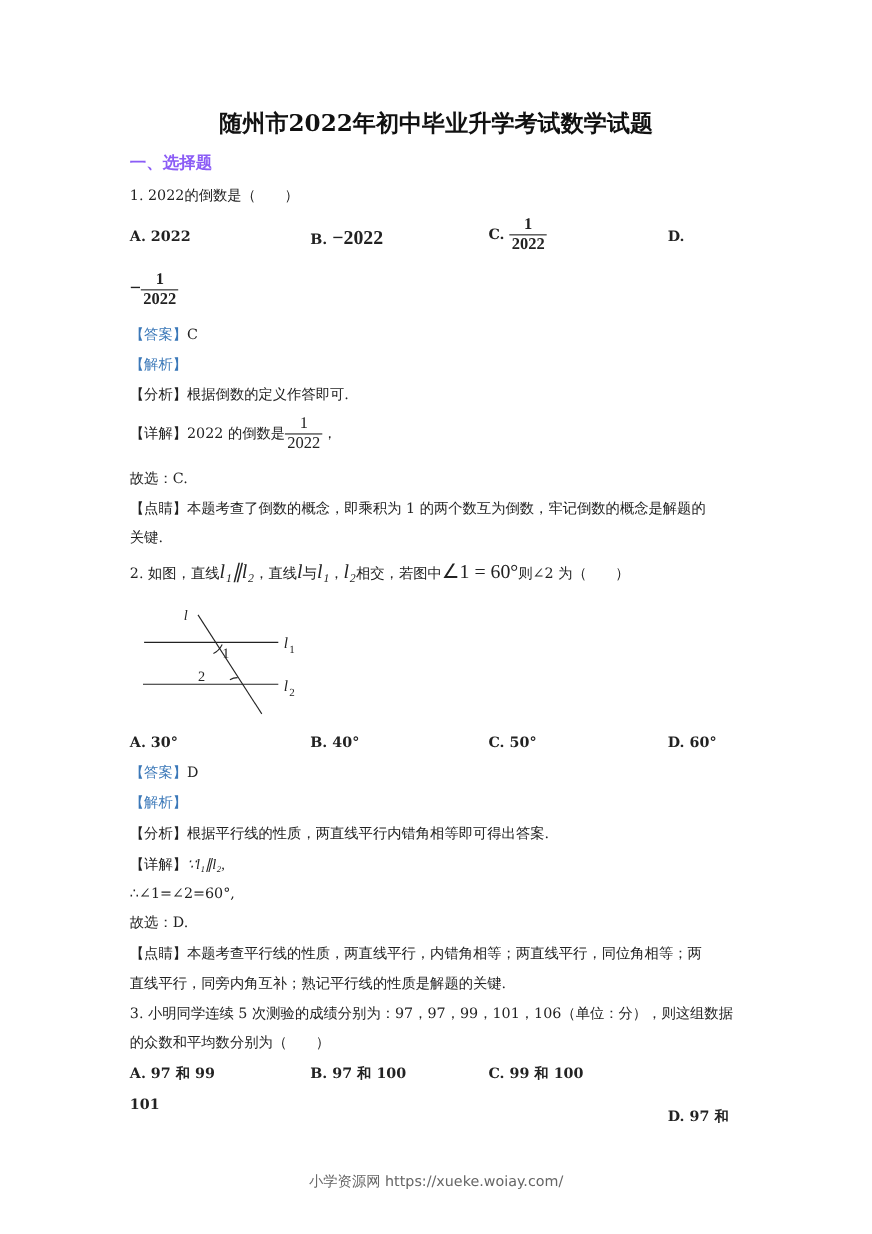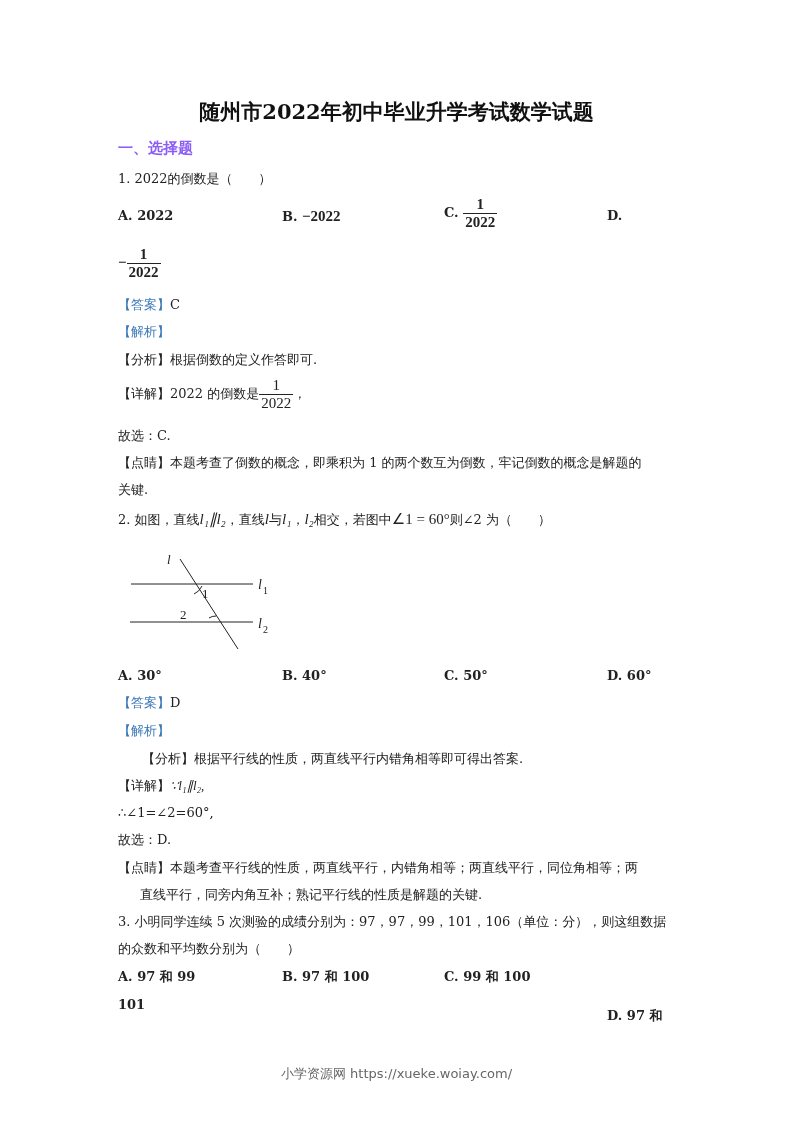--- a/index.html
+++ b/index.html
@@ -7,21 +7,21 @@
          font-family: "DejaVu Serif", "Liberation Serif", serif; color: #222; }
   .abs { position: absolute; white-space: nowrap; }
   .title { left: 0; width: 793px; text-align: center; top: 98px; font-size: 21px; font-weight: bold; color: #111; }
   .sec { left: 118px; top: 139px; font-size: 15px; font-weight: bold; color: #8b5cf6; }
   .txt { font-size: 13px; line-height: 18px; color: #222; }
   .blue { color: #3b78b8; }
   .opt { font-size: 13px; font-weight: bold; }
   .frac { display: inline-flex; flex-direction: column; align-items: center; vertical-align: middle; font-family: "Liberation Serif", serif; font-size: 15px; line-height: 17px; }
   .frac .num { padding: 0 2px; }
   .frac .den { border-top: 1px solid #222; padding: 0 2px; }
-  .math { font-family: "Liberation Serif", serif; font-style: normal; font-size: 15px; text-align: right; }
+  .math { font-family: "Liberation Serif", serif; font-style: normal; font-size: 18px; text-align: right; }
   .it { font-style: italic; font-family: "Liberation Serif", serif; }
   .footer { left: 0; width: 793px; text-align: center; top: 1065px; font-family: "DejaVu Sans", sans-serif; font-size: 13px; color: #666; }
   svg text { font-family: "Liberation Serif", serif; }
 </style>
 </head>
 <body>
 
 <div class="abs title">随州市2022年初中毕业升学考试数学试题</div>
 <div class="abs sec">一、选择题</div>
 
@@ -87,32 +87,32 @@
 
 <div class="abs txt opt" style="left:118px;top:667px;">A.  30°</div>
 <div class="abs txt opt" style="left:282px;top:667px;">B.  40°</div>
 <div class="abs txt opt" style="left:444px;top:667px;">C.  50°</div>
 <div class="abs txt opt" style="left:607px;top:667px;">D.  60°</div>
 
 <div class="abs txt" style="left:118px;top:694px;">
   <span class="blue">【答案】</span><span>D</span>
 </div>
 <div class="abs txt blue" style="left:118px;top:722px;">【解析】</div>
-<div class="abs txt" style="left:118px;top:750px;margin-left:24px;">
+<div class="abs txt" style="left:118px;top:750px;">
   <span>【分析】</span><span>根据平行线的性质，两直线平行内错角相等即可得出答案.</span>
 </div>
 <div class="abs txt" style="left:118px;top:777px;">
   <span>【详解】</span><span class="it">∵l₁∥l₂,</span>
 </div>
 <div class="abs txt" style="left:118px;top:804px;">∴∠1=∠2=60°,</div>
 <div class="abs txt" style="left:118px;top:831px;">故选：D.</div>
 <div class="abs txt" style="left:118px;top:859px;">
   <span>【点睛】</span><span>本题考查平行线的性质，两直线平行，内错角相等；两直线平行，同位角相等；两</span>
 </div>
-<div class="abs txt" style="left:118px;top:886px;margin-left:22px;">直线平行，同旁内角互补；熟记平行线的性质是解题的关键.</div>
+<div class="abs txt" style="left:118px;top:886px;">直线平行，同旁内角互补；熟记平行线的性质是解题的关键.</div>
 
 <div class="abs txt" style="left:118px;top:913px;">3. 小明同学连续 5 次测验的成绩分别为：97，97，99，101，106（单位：分），则这组数据</div>
 <div class="abs txt" style="left:118px;top:940px;">的众数和平均数分别为（　　）</div>
 <div class="abs txt opt" style="left:118px;top:968px;">A.  97 和 99</div>
 <div class="abs txt opt" style="left:282px;top:968px;">B.  97 和 100</div>
 <div class="abs txt opt" style="left:444px;top:968px;">C.  99 和 100</div>
 <div class="abs txt opt" style="left:607px;top:968px;margin-top:39px;">D.  97 和</div>
 <div class="abs txt opt" style="left:118px;top:996px;">101</div>
 
 <div class="abs footer">小学资源网 https://xueke.woiay.com/</div>

